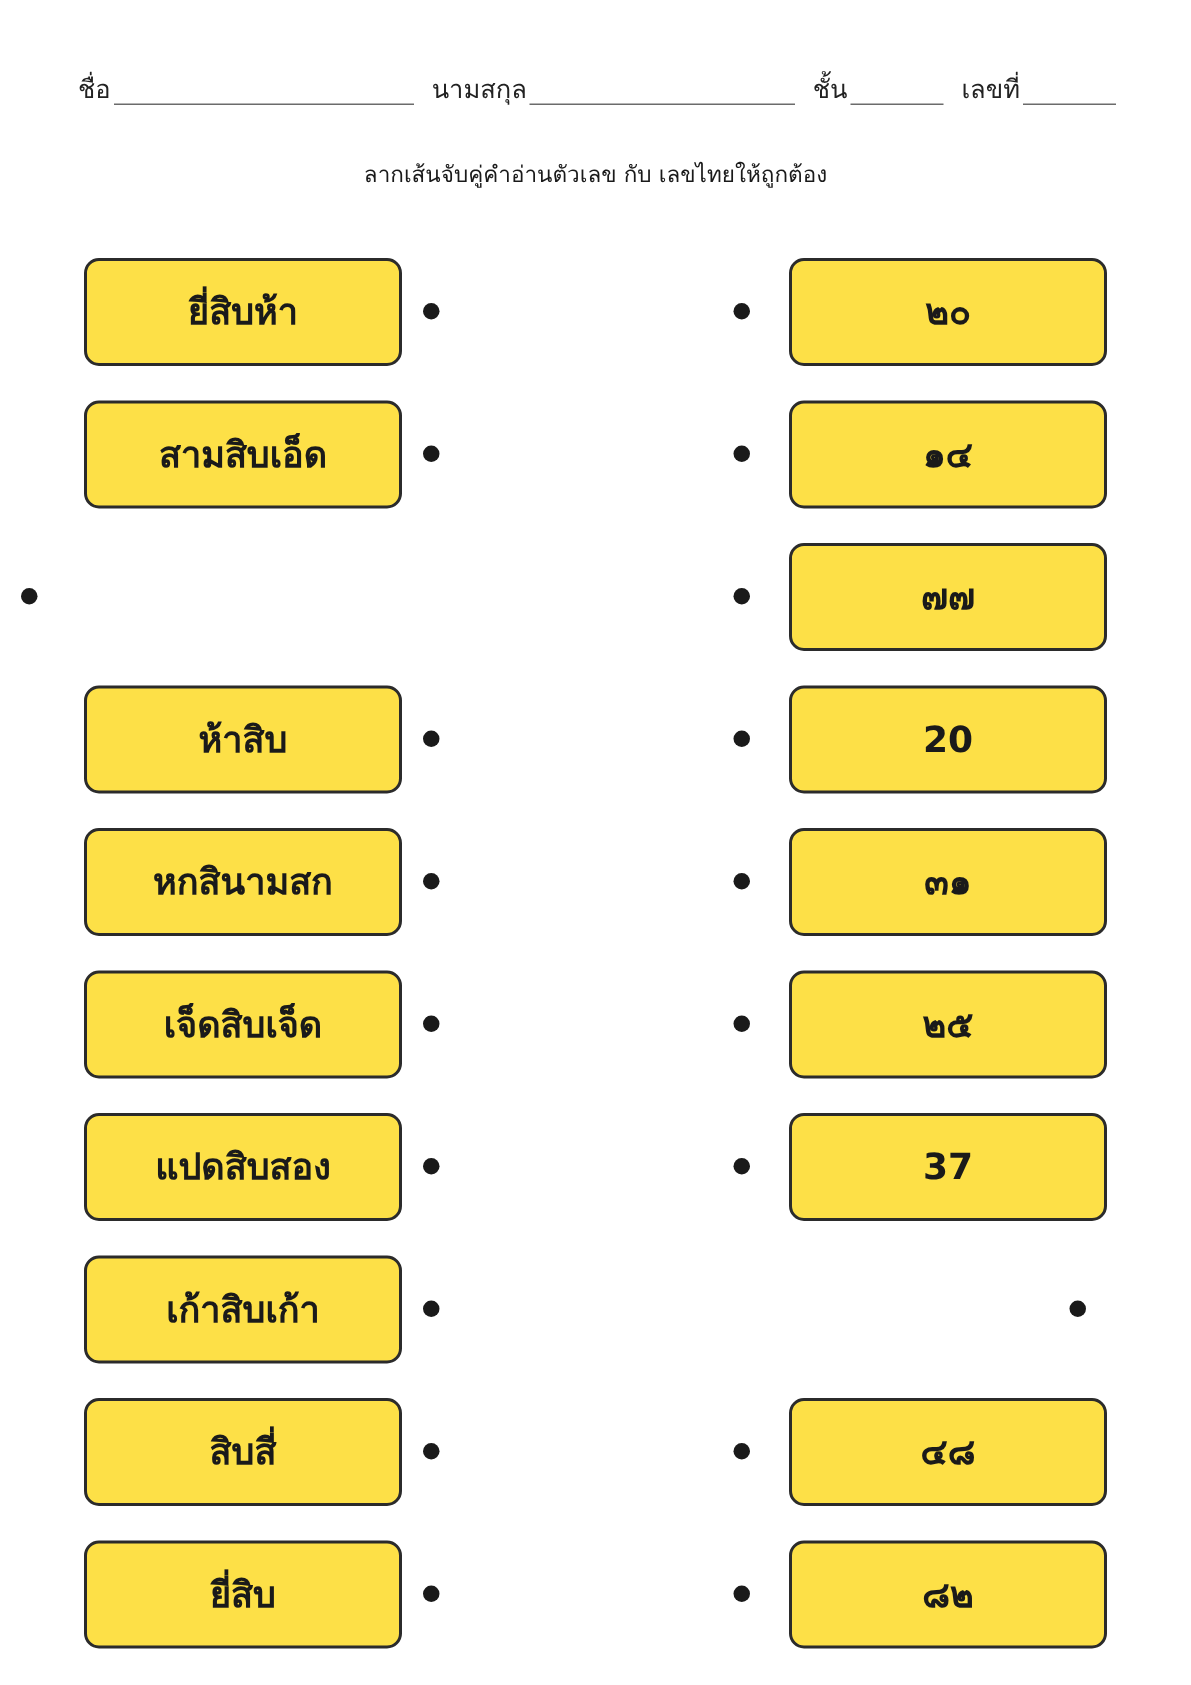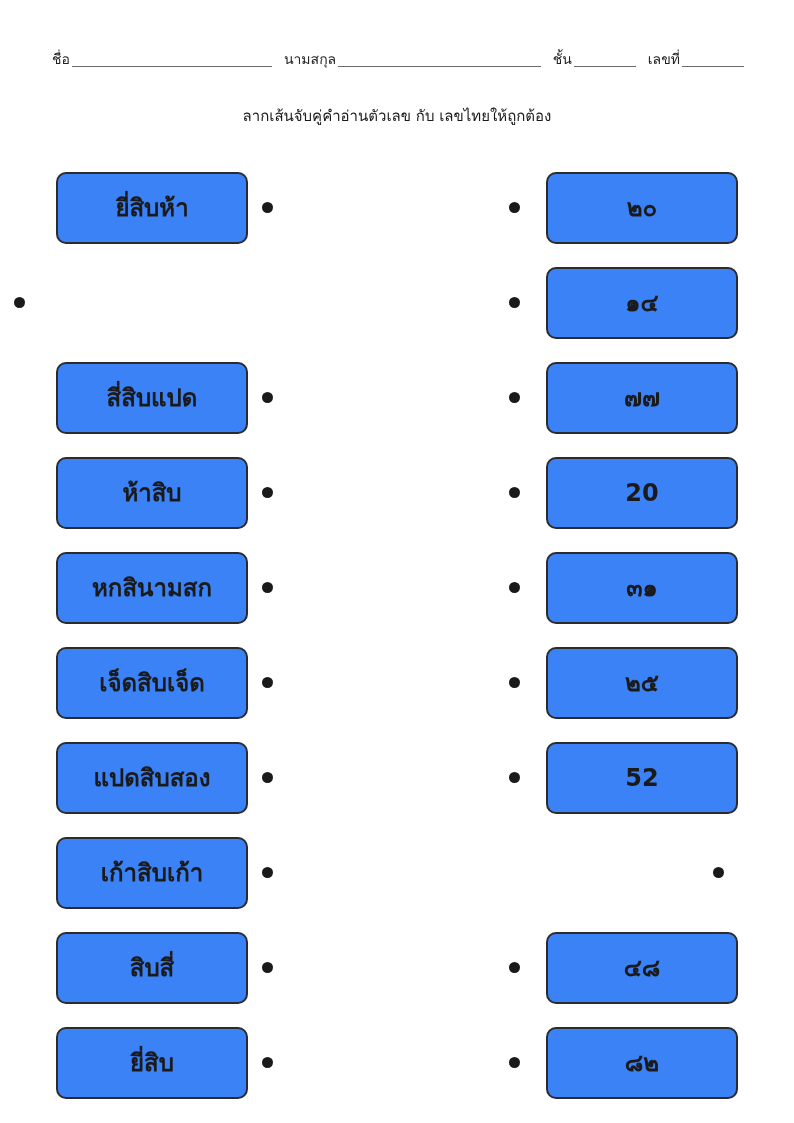--- a/index.html
+++ b/index.html
@@ -17,21 +17,21 @@
   }
 
   
   .name-row {
     position: absolute;
     top: 52px;
     left: 52px;
     right: 48px;
     display: flex;
     align-items: flex-end;
-    font-size: 14px;
+    font-size: 17px;
     color: #222;
   }
   .name-label {
     white-space: nowrap;
     line-height: 1;
     padding-bottom: 1px;
   }
   .blank {
     border-bottom: 1px solid #6b6b6b;
     height: 14px;
@@ -60,31 +60,31 @@
     top: 160px;
     left: 0;
     width: 794px;
   }
   .pair-row {
     display: flex;
     align-items: center;
     height: 95px;
   }
   .card {
-    width: 192px;
+    width: 212px;
     height: 72px;
     border: 2px solid #2b2b2b;
     border-radius: 10px;
     display: flex;
     align-items: center;
     justify-content: center;
     font-size: 24px;
     font-weight: bold;
     box-sizing: border-box;
-    background: #3b82f6;
+    background: #fde047;
   }
   .card.left  { margin-left: 56px; }
   .card.right { margin-left: 12px; }
   .dot {
     width: 11px;
     height: 11px;
     border-radius: 50%;
     background: #1a1a1a;
   }
   .dot.left-dot  { margin-left: 14px; }
@@ -115,29 +115,29 @@
   <div class="pair-row">
     <div class="card left">ยี่สิบห้า</div>
     <div class="dot left-dot"></div>
     <div class="spacer"></div>
     <div class="dot right-dot"></div>
     <div class="card right">๒๐</div>
     <div style="flex:0 0 56px"></div>
   </div>
 
   <div class="pair-row">
+    <div class="card left">สามสิบเอ็ด</div>
     <div class="dot left-dot"></div>
     <div class="spacer"></div>
     <div class="dot right-dot"></div>
     <div class="card right">๑๔</div>
     <div style="flex:0 0 56px"></div>
   </div>
 
   <div class="pair-row">
-    <div class="card left">สี่สิบแปด</div>
     <div class="dot left-dot"></div>
     <div class="spacer"></div>
     <div class="dot right-dot"></div>
     <div class="card right">๗๗</div>
     <div style="flex:0 0 56px"></div>
   </div>
 
   <div class="pair-row">
     <div class="card left">ห้าสิบ</div>
     <div class="dot left-dot"></div>
@@ -163,21 +163,21 @@
     <div class="dot right-dot"></div>
     <div class="card right">๒๕</div>
     <div style="flex:0 0 56px"></div>
   </div>
 
   <div class="pair-row">
     <div class="card left">แปดสิบสอง</div>
     <div class="dot left-dot"></div>
     <div class="spacer"></div>
     <div class="dot right-dot"></div>
-    <div class="card right">52</div>
+    <div class="card right">37</div>
     <div style="flex:0 0 56px"></div>
   </div>
 
   <div class="pair-row">
     <div class="card left">เก้าสิบเก้า</div>
     <div class="dot left-dot"></div>
     <div class="spacer"></div>
     <div class="dot right-dot"></div>
     <div style="flex:0 0 56px"></div>
   </div>

